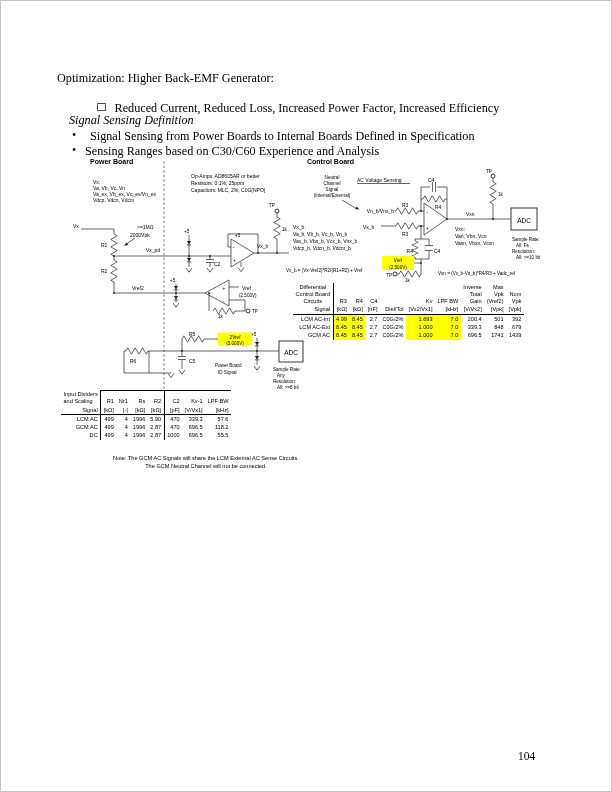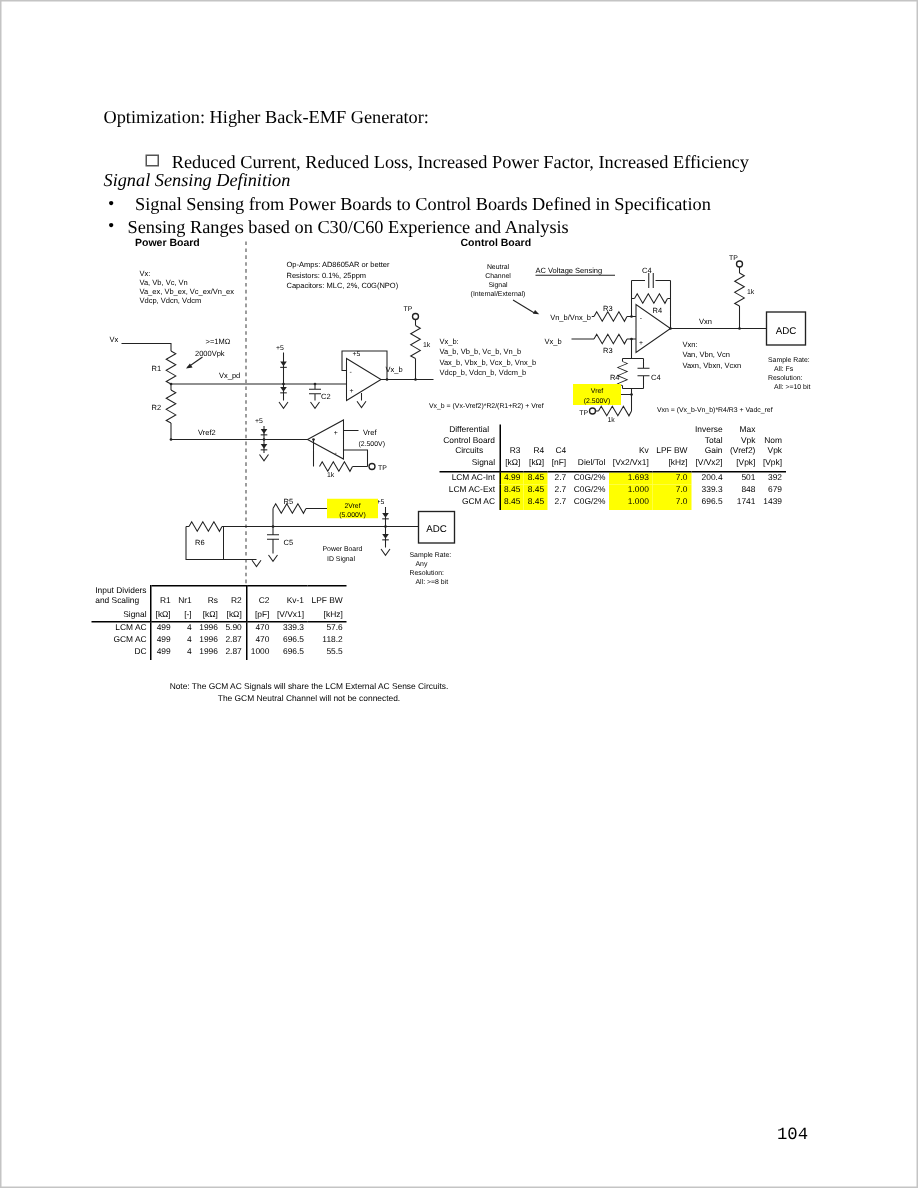--- a/index.html
+++ b/index.html
@@ -1,20 +1,20 @@
 <!DOCTYPE html>
 <html style="--hl: #ffff00;"><head>
 <meta charset="utf-8">
 <style>
   html,body{margin:0;padding:0;background:#e9e9e9;}
   .page{position:relative;width:612px;height:792px;background:#fff;margin:0 auto;
         border:1px solid #c4c4c4;box-sizing:border-box;overflow:hidden;
         font-family:"Liberation Serif",serif;color:#000;}
   .tt{position:absolute;font-size:12.2px;white-space:nowrap;}
-  .title{left:68px;top:70px;}
+  .title{left:56px;top:70px;}
   .b1{left:96px;top:85px;margin-top:15px;}
   .b1 .sq{display:inline-block;width:6.5px;height:6.5px;border:0.9px solid #555;
           margin-right:9px;vertical-align:1px;}
   .section{left:68px;top:112px;font-style:italic;}
   .bul{position:absolute;font-size:12px;}
   .b2d{left:71px;top:127px;} .b3d{left:71px;top:142px;}
   .b2t{left:89px;top:127.5px;} .b3t{left:84px;top:142.5px;}
   .schem{position:absolute;left:0;top:0;}
   .w{stroke:#222;stroke-width:0.7;fill:none;}
   .box{stroke:#222;stroke-width:0.9;fill:none;}
@@ -33,34 +33,34 @@
   .dtable td.corner{text-align:left;vertical-align:top;}
   #rtable td.corner{text-align:center;}
   .dtable .vr{border-right:0.8px solid #000;}
   .dtable .urow td{border-bottom:1.2px solid #000;}
   .dtable .topline{border-top:0.8px solid #000;}
   .dtable .hl{background:var(--hl,#ffff00);}
   .tblwrap{position:absolute;}
   #lwrap{left:60px;top:389px;} #rwrap{left:292px;top:282px;}
   .notebox{position:absolute;left:30px;top:453px;width:350px;text-align:center;
            font-family:"Liberation Sans",sans-serif;font-size:5.6px;line-height:1.5;}
-  .pagenum{position:absolute;left:517px;top:749px;font-size:11.5px;font-family:Liberation Mono, monospace;}
+  .pagenum{position:absolute;left:517px;top:749px;font-size:11.5px;}
 </style>
 </head>
 <body>
 
 <div class="page">
 
   <div class="tt title">Optimization: Higher Back-EMF Generator:</div>
   <div class="tt b1">
     <span class="sq"></span><span>Reduced Current, Reduced Loss, Increased Power Factor, Increased Efficiency</span>
   </div>
   <div class="tt section">Signal Sensing Definition</div>
   <div class="bul b2d">•</div>
-  <div class="tt b2t">Signal Sensing from Power Boards to Control Boards Defined in Specification</div>
+  <div class="tt b2t">Signal Sensing from Power Boards to Internal Boards Defined in Specification</div>
   <div class="bul b3d">•</div>
   <div class="tt b3t">Sensing Ranges based on C30/C60 Experience and Analysis</div>
 
   <svg class="schem" width="612" height="792" viewBox="0 0 612 792">
     <defs>
       <path id="zzh" d="M0,0 l1.8,-3.2 l3.7,6.4 l3.7,-6.4 l3.7,6.4 l3.7,-6.4 l3.7,6.4 l1.7,-3.2" stroke="#222" stroke-width="0.7" fill="none"></path>
       <g id="dio">
           <path d="M-2.2,-3 L2.2,-3 L0,0.2 Z" fill="#222" stroke="none"></path>
           <line x1="-2.2" y1="0.9" x2="2.2" y2="0.9" stroke="#222" stroke-width="0.7"></line>
         </g>

